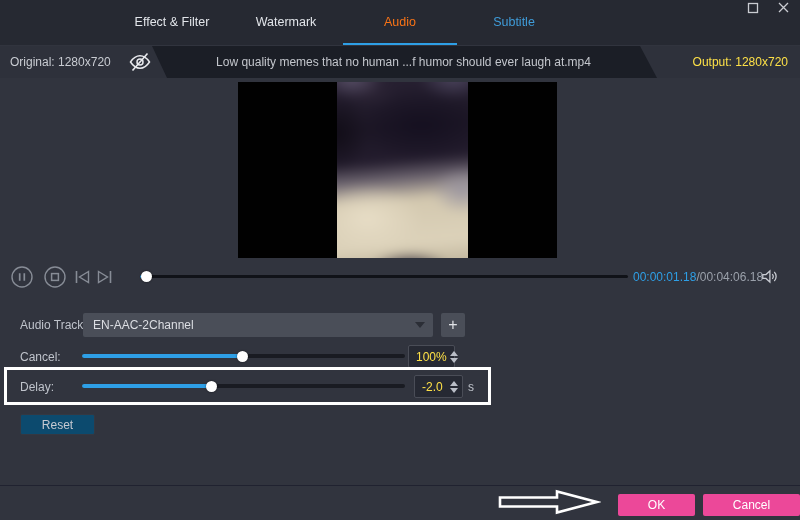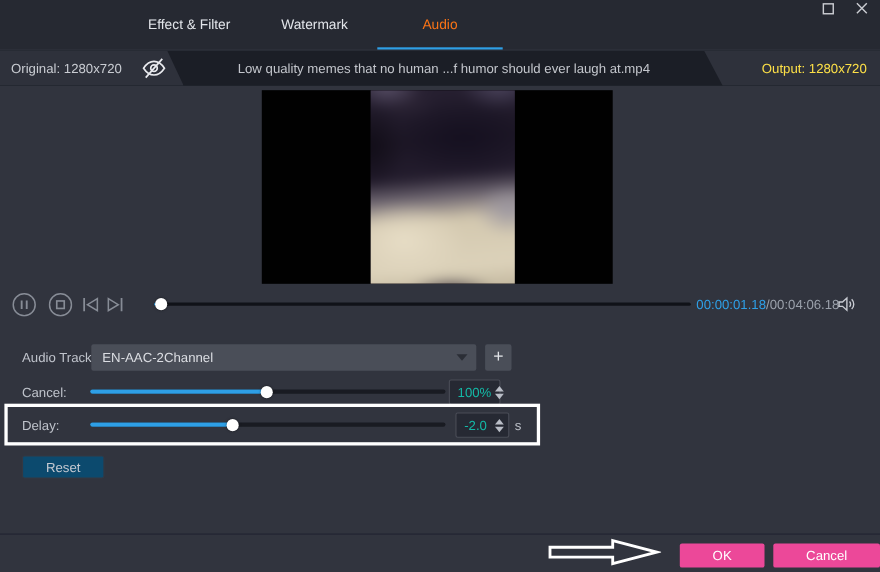--- a/index.html
+++ b/index.html
@@ -75,21 +75,21 @@
     display:flex;align-items:center;padding:0 8px 0 10px;font-size:12px;color:#dcdee3;cursor:pointer;
   }
   .dropdown .caret{margin-left:auto;width:0;height:0;border-left:5px solid transparent;border-right:5px solid transparent;border-top:6px solid #2b2e36;}
   .plus-btn{
     position:absolute;left:441px;top:313px;width:24px;height:24px;background:#4a4e58;border-radius:2px;
     display:flex;align-items:center;justify-content:center;font-size:16px;color:#e0e2e6;cursor:pointer;line-height:1;
   }
   .hslider{position:absolute;height:4px;background:#191b22;border-radius:2px;}
   .valuebox{
     position:absolute;height:23px;background:#262933;border:1px solid #4a4d57;border-radius:2px;
-    display:flex;align-items:center;padding:0 4px 0 7px;font-size:12px;color:#14b8a6;
+    display:flex;align-items:center;padding:0 4px 0 7px;font-size:12px;color:#fde047;
   }
   .valuebox .num{flex:1;}
   .spinner{display:flex;flex-direction:column;justify-content:center;gap:2px;margin-left:3px;cursor:pointer;}
   .spin-up{width:0;height:0;border-left:4px solid transparent;border-right:4px solid transparent;border-bottom:5px solid #b9bdc6;}
   .spin-down{width:0;height:0;border-left:4px solid transparent;border-right:4px solid transparent;border-top:5px solid #b9bdc6;}
   .unit{position:absolute;left:468px;top:380px;font-size:12px;color:#bfc3cb;}
   .annotation-box{position:absolute;left:4px;top:367px;width:487px;height:38px;border:3px solid #ffffff;pointer-events:none;}
   .reset-btn{
     position:absolute;left:20px;top:414px;width:75px;height:21px;background:#0c4a6e;border:1px solid #343842;
     border-radius:2px;display:flex;align-items:center;justify-content:center;font-size:12px;color:#c6cad2;cursor:pointer;
@@ -108,20 +108,21 @@
 </head>
 <body>
 
 <div id="app">
 
   <div class="tabbar">
     <div class="tabs">
       <div class="tab">Effect &amp; Filter</div>
       <div class="tab">Watermark</div>
       <div class="tab active">Audio</div>
+      <div class="tab tinted">Subtitle</div>
     </div>
     <div class="win-controls">
       <div class="win-btn">
         <svg width="12" height="12" viewBox="0 0 12 12">
             <rect x="1.5" y="1.5" width="9" height="9" fill="none" stroke="#caccd2" stroke-width="1.3"></rect>
           </svg>
       </div>
       <div class="win-btn">
         <svg width="13" height="13" viewBox="0 0 13 13">
             <path d="M2 2 L11 11 M11 2 L2 11" stroke="#caccd2" stroke-width="1.3" fill="none"></path>

